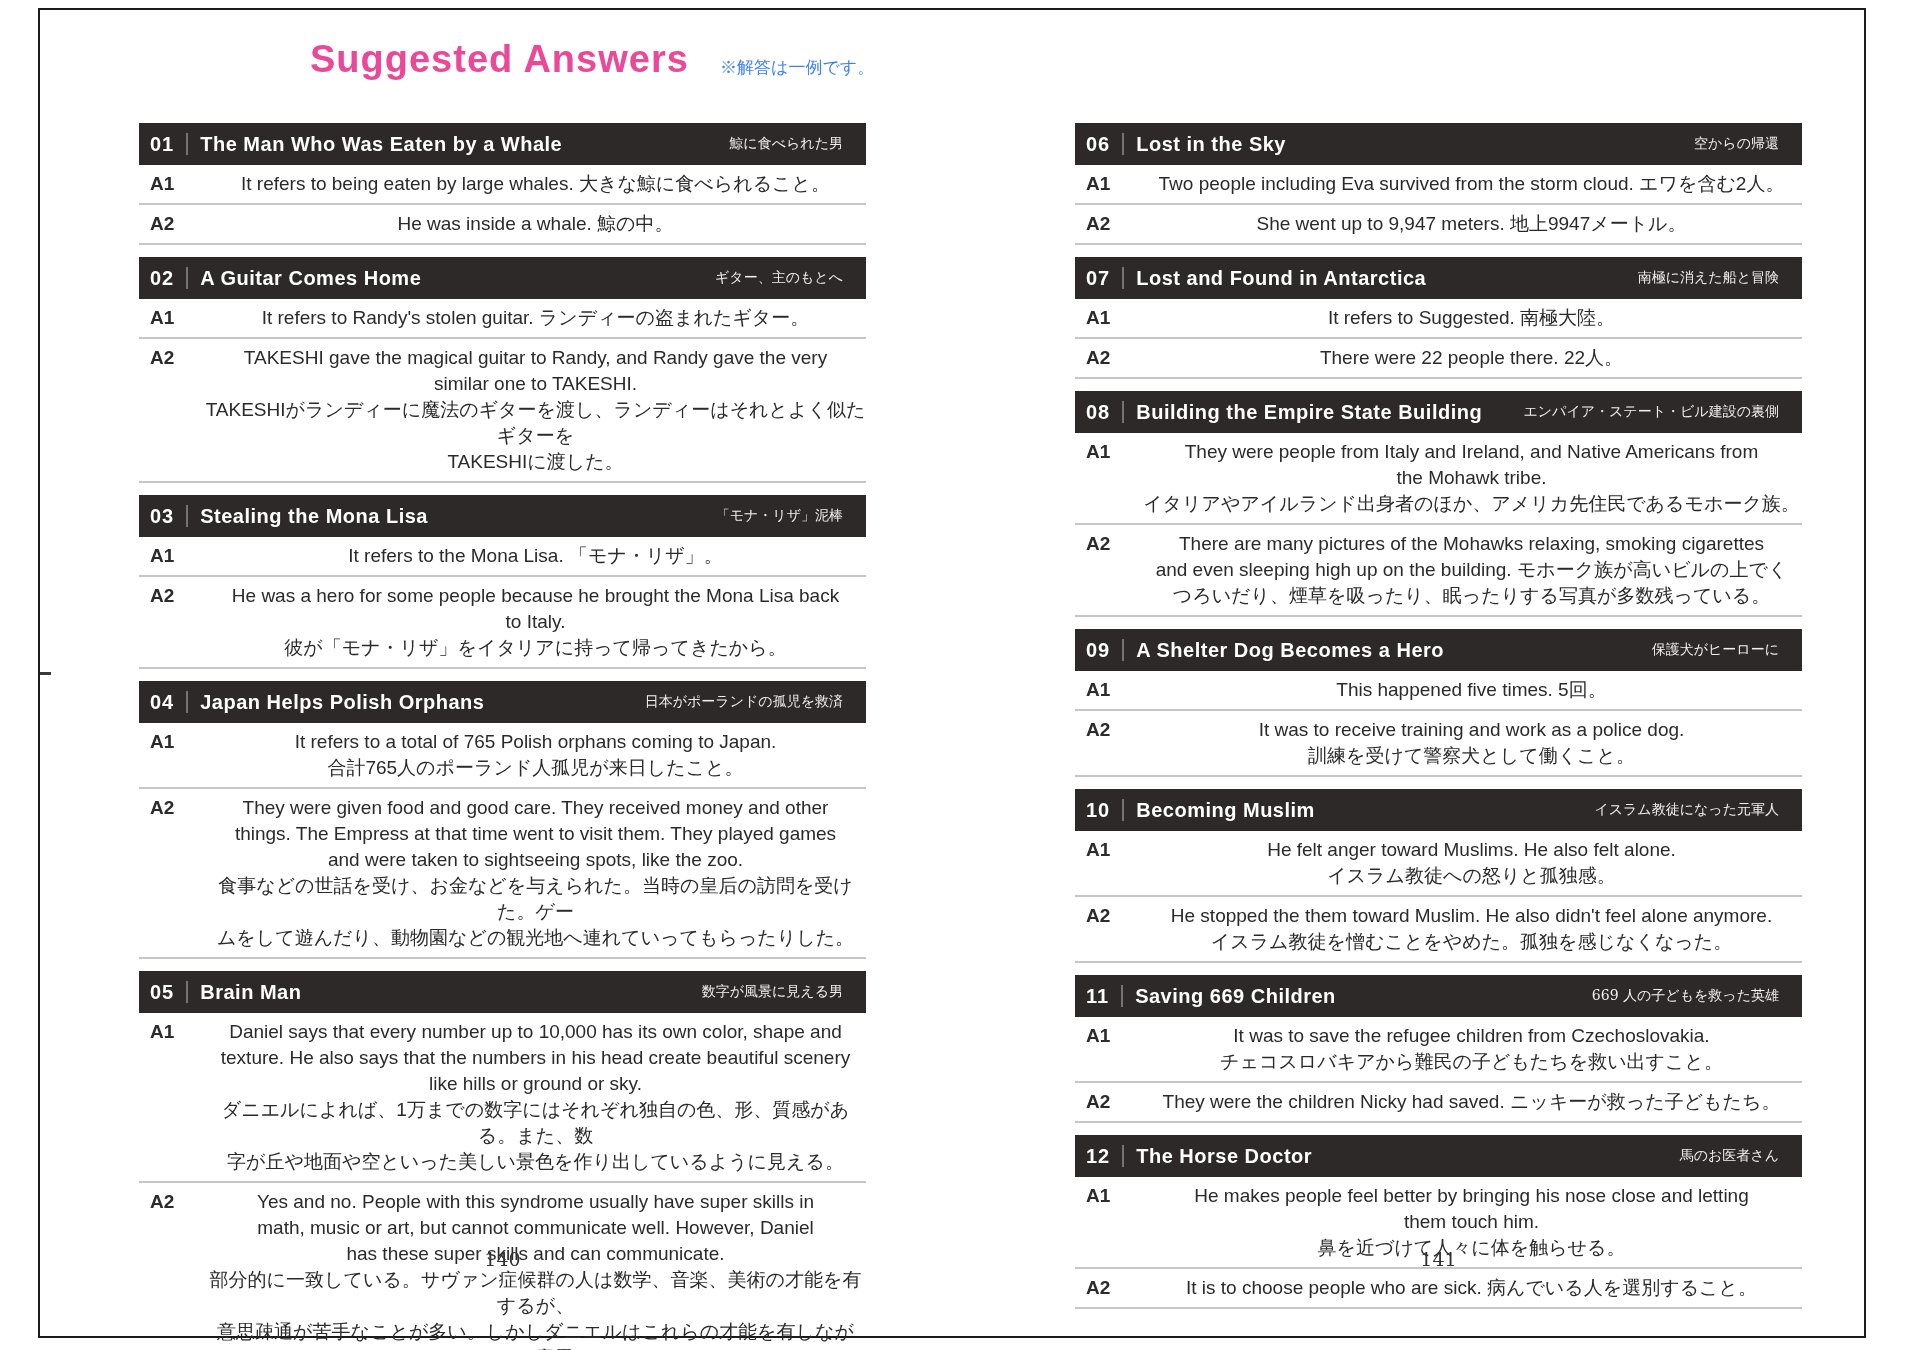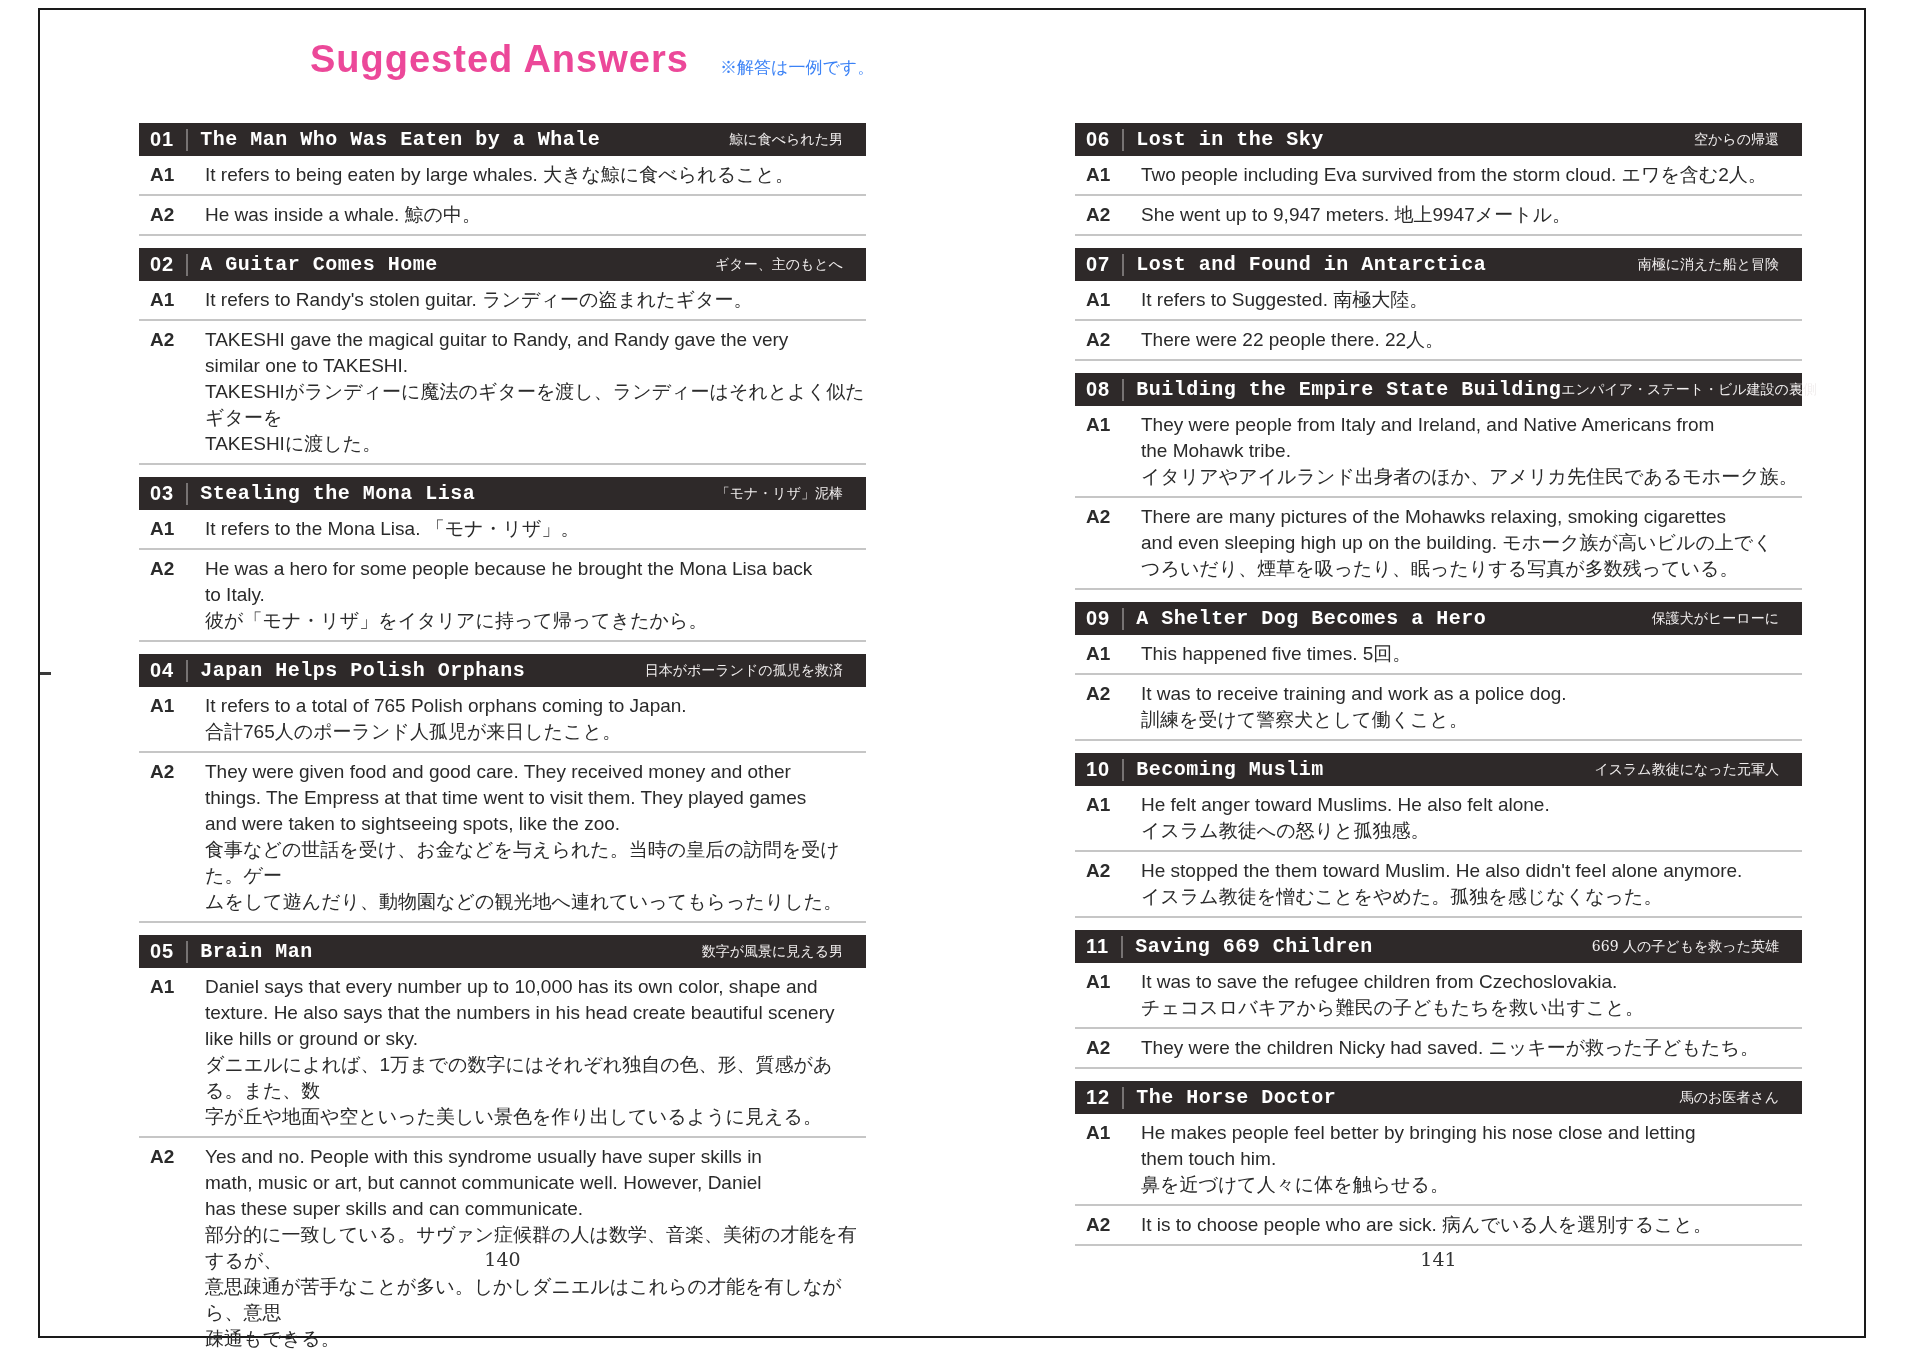--- a/index.html
+++ b/index.html
@@ -19,44 +19,44 @@
   }
   .note{
     position:absolute;left:720px;top:56px;font-size:17px;color:#3b82f6;
     font-family:"DejaVu Serif","Liberation Serif",serif;
   }
   .col{position:absolute;top:123px;width:727px;}
   #col-left{left:139px;}
   #col-right{left:1075px;}
   .unit{margin-bottom:12px;}
   .bar{
-    background:var(--bar-bg,#2e2929);color:#fff;height:33px;
+    background:var(--bar-bg,#2e2929);color:#fff;height:42px;
     display:flex;align-items:center;box-sizing:border-box;
   }
   .bar .num{
     flex:none;padding-left:11px;font-size:20px;font-weight:bold;letter-spacing:1px;
   }
   .bar .bar-divider{
     flex:none;width:2px;height:22px;background:rgba(255,255,255,0.35);margin:0 12px;
   }
-  .bar .bar-title{font-size:20px;font-weight:bold;letter-spacing:0.5px;white-space:nowrap;font-family:Liberation Mono, monospace;}
+  .bar .bar-title{font-size:20px;font-weight:bold;letter-spacing:0.5px;white-space:nowrap;}
   .bar .bar-tag{
     margin-left:auto;padding-right:23px;font-size:14px;font-weight:normal;
     color:#f2efef;font-family:"DejaVu Serif","Liberation Serif",serif;white-space:nowrap;
   }
   .answer{
     display:flex;align-items:flex-start;padding:6px 0;
     border-bottom:2px solid var(--separator,#c6c6c6);
   }
   .alabel{
     flex:none;width:66px;box-sizing:border-box;padding-left:11px;
     font-size:19px;font-weight:bold;line-height:26px;color:#2b2b2b;
   }
   .atext{flex:1;font-size:19px;line-height:26px;color:#2a2a2a;}
-  .atext .line{min-height:26px;}
+  .atext .line{min-height:26px;text-align:center;}
   .pagenum{
     position:absolute;top:1248px;width:727px;text-align:center;
     font-family:"DejaVu Serif","Liberation Serif",serif;font-size:19px;color:#333;
   }
   #pagenum-left{left:139px;}
   #pagenum-right{left:1075px;}
 </style>
 </head>
 <body style="--bar-bg: #2e2929; --text: #2a2a2a; --separator: #c6c6c6; --frame: #1a1a1a;">
 

